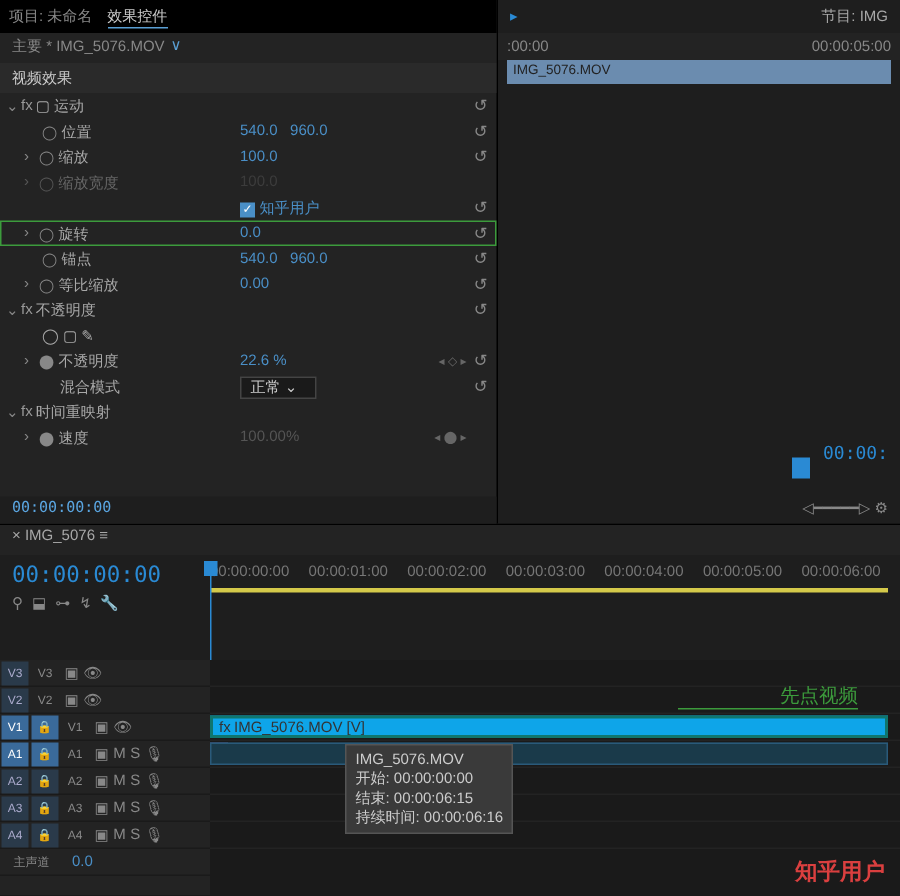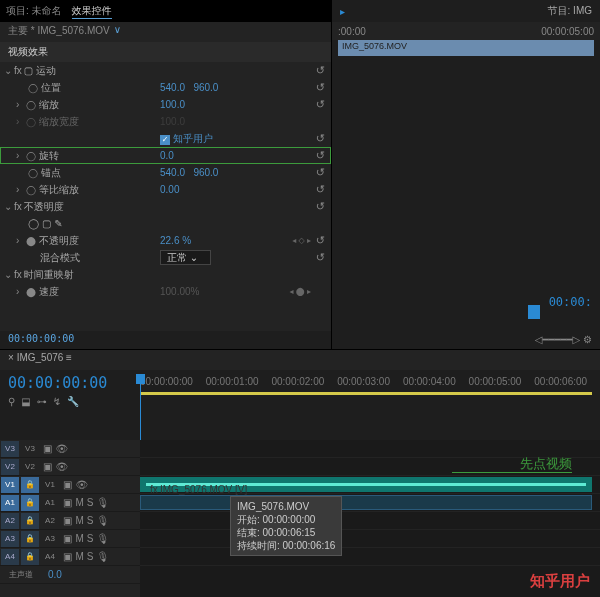--- a/index.html
+++ b/index.html
@@ -46,21 +46,21 @@
 .playhead::before{content:"";position:absolute;top:0;left:-4px;width:9px;height:10px;background:#2a8ad4}
 .tracks-area{flex:1;display:flex;overflow:hidden}
 .track-headers{width:140px;background:#232323}
 .track-row{height:18px;display:flex;align-items:center;border-bottom:1px solid #1a1a1a}
 .track-btn{width:18px;height:16px;background:#2a3a4a;color:#aac;text-align:center;line-height:16px;margin:0 1px;font-size:8px}
 .track-btn.active{background:#3a6a9a;color:#fff}
 .track-btn.plain{background:transparent;color:#888}
 .track-icons{display:flex;gap:3px;color:#888;font-size:9px;margin-left:3px}
 .track-content{flex:1;position:relative;background:#1a1a1a}
 .track-lane{height:18px;border-bottom:1px solid #232323;position:relative}
-.video-clip{position:absolute;top:1px;left:0;right:8px;height:15px;background:#5eead4;color:#333;padding:1px 4px;font-size:8px;border:6px solid #0f766e}
+.video-clip{position:absolute;top:1px;left:0;right:8px;height:15px;background:#0ea5e9;color:#333;padding:1px 4px;font-size:8px;border:2px solid #0f766e}
 .audio-clip{position:absolute;top:1px;left:0;right:8px;height:15px;background:#1a3a4a;border:1px solid #2a5a7a}
 .fx-marker{position:absolute;top:1px;left:0;width:12px;height:12px;background:#4a3a7a;border:1px solid #7a6aaa}
 .tooltip{position:absolute;background:#3a3a3a;border:1px solid #555;padding:3px 6px;color:#ccc;font-size:9px;line-height:13px;z-index:10}
 .annotation{position:absolute;color:#3c9b3c;font-size:13px}
 .arrow-line{position:absolute;border-top:1px solid #3c9b3c}
 .watermark{position:absolute;right:10px;bottom:6px;color:#ef4444;font-size:15px;font-weight:bold;opacity:.9}
 </style>
 </head>
 <body>
 

